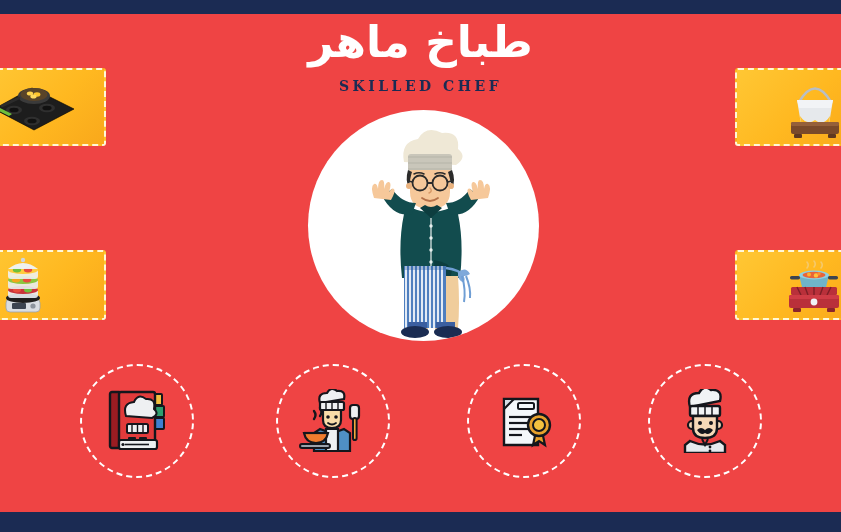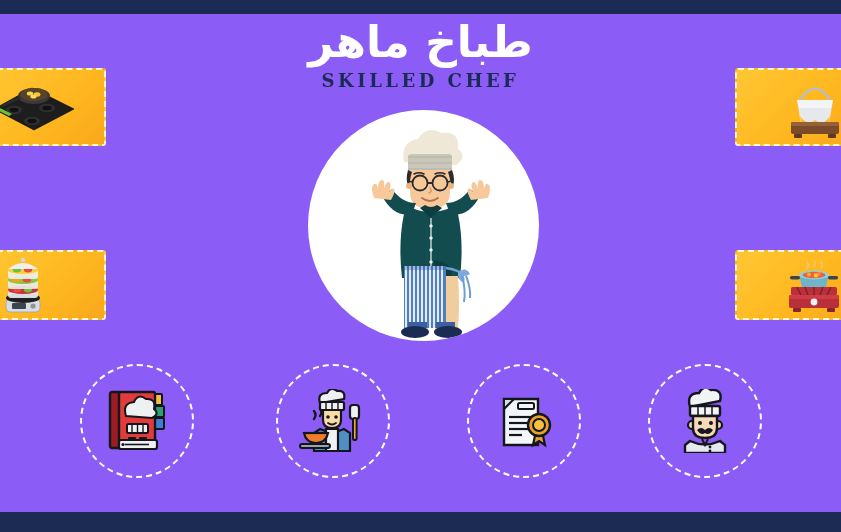--- a/index.html
+++ b/index.html
@@ -4,21 +4,21 @@
 <style>
   * { margin:0; padding:0; box-sizing:border-box; }
   html, body {
     width:841px; height:532px;
     font-family:"Liberation Sans", sans-serif;
     overflow:hidden;
   }
   #stage {
     position:relative;
     width:841px; height:532px;
-    background:#8b5cf6;
+    background:#ef4444;
   }
 
   
   .bar {
     position:absolute; left:0; width:841px;
     background:#1b2b53;
   }
   .bar.top    { top:0;  height:14px; }
   .bar.bottom { top:512px; height:20px; }
 
@@ -30,23 +30,23 @@
   .title-ar {
     color:#ffffff;
     font-size:44px;
     font-weight:bold;
     line-height:48px;
     letter-spacing:0px;
     direction:rtl;
     font-family:"DejaVu Sans", sans-serif;
   }
   .title-en {
-    margin-top:4px;
+    margin-top:12px;
     color:#1b2b53;
-    font-size:18px;
+    font-size:14px;
     font-weight:bold;
     letter-spacing:3.5px;
     font-family:"DejaVu Serif", serif;
   }
 
   
   .hero-circle {
     position:absolute;
     left:308px; top:110px;
     width:231px; height:231px;

